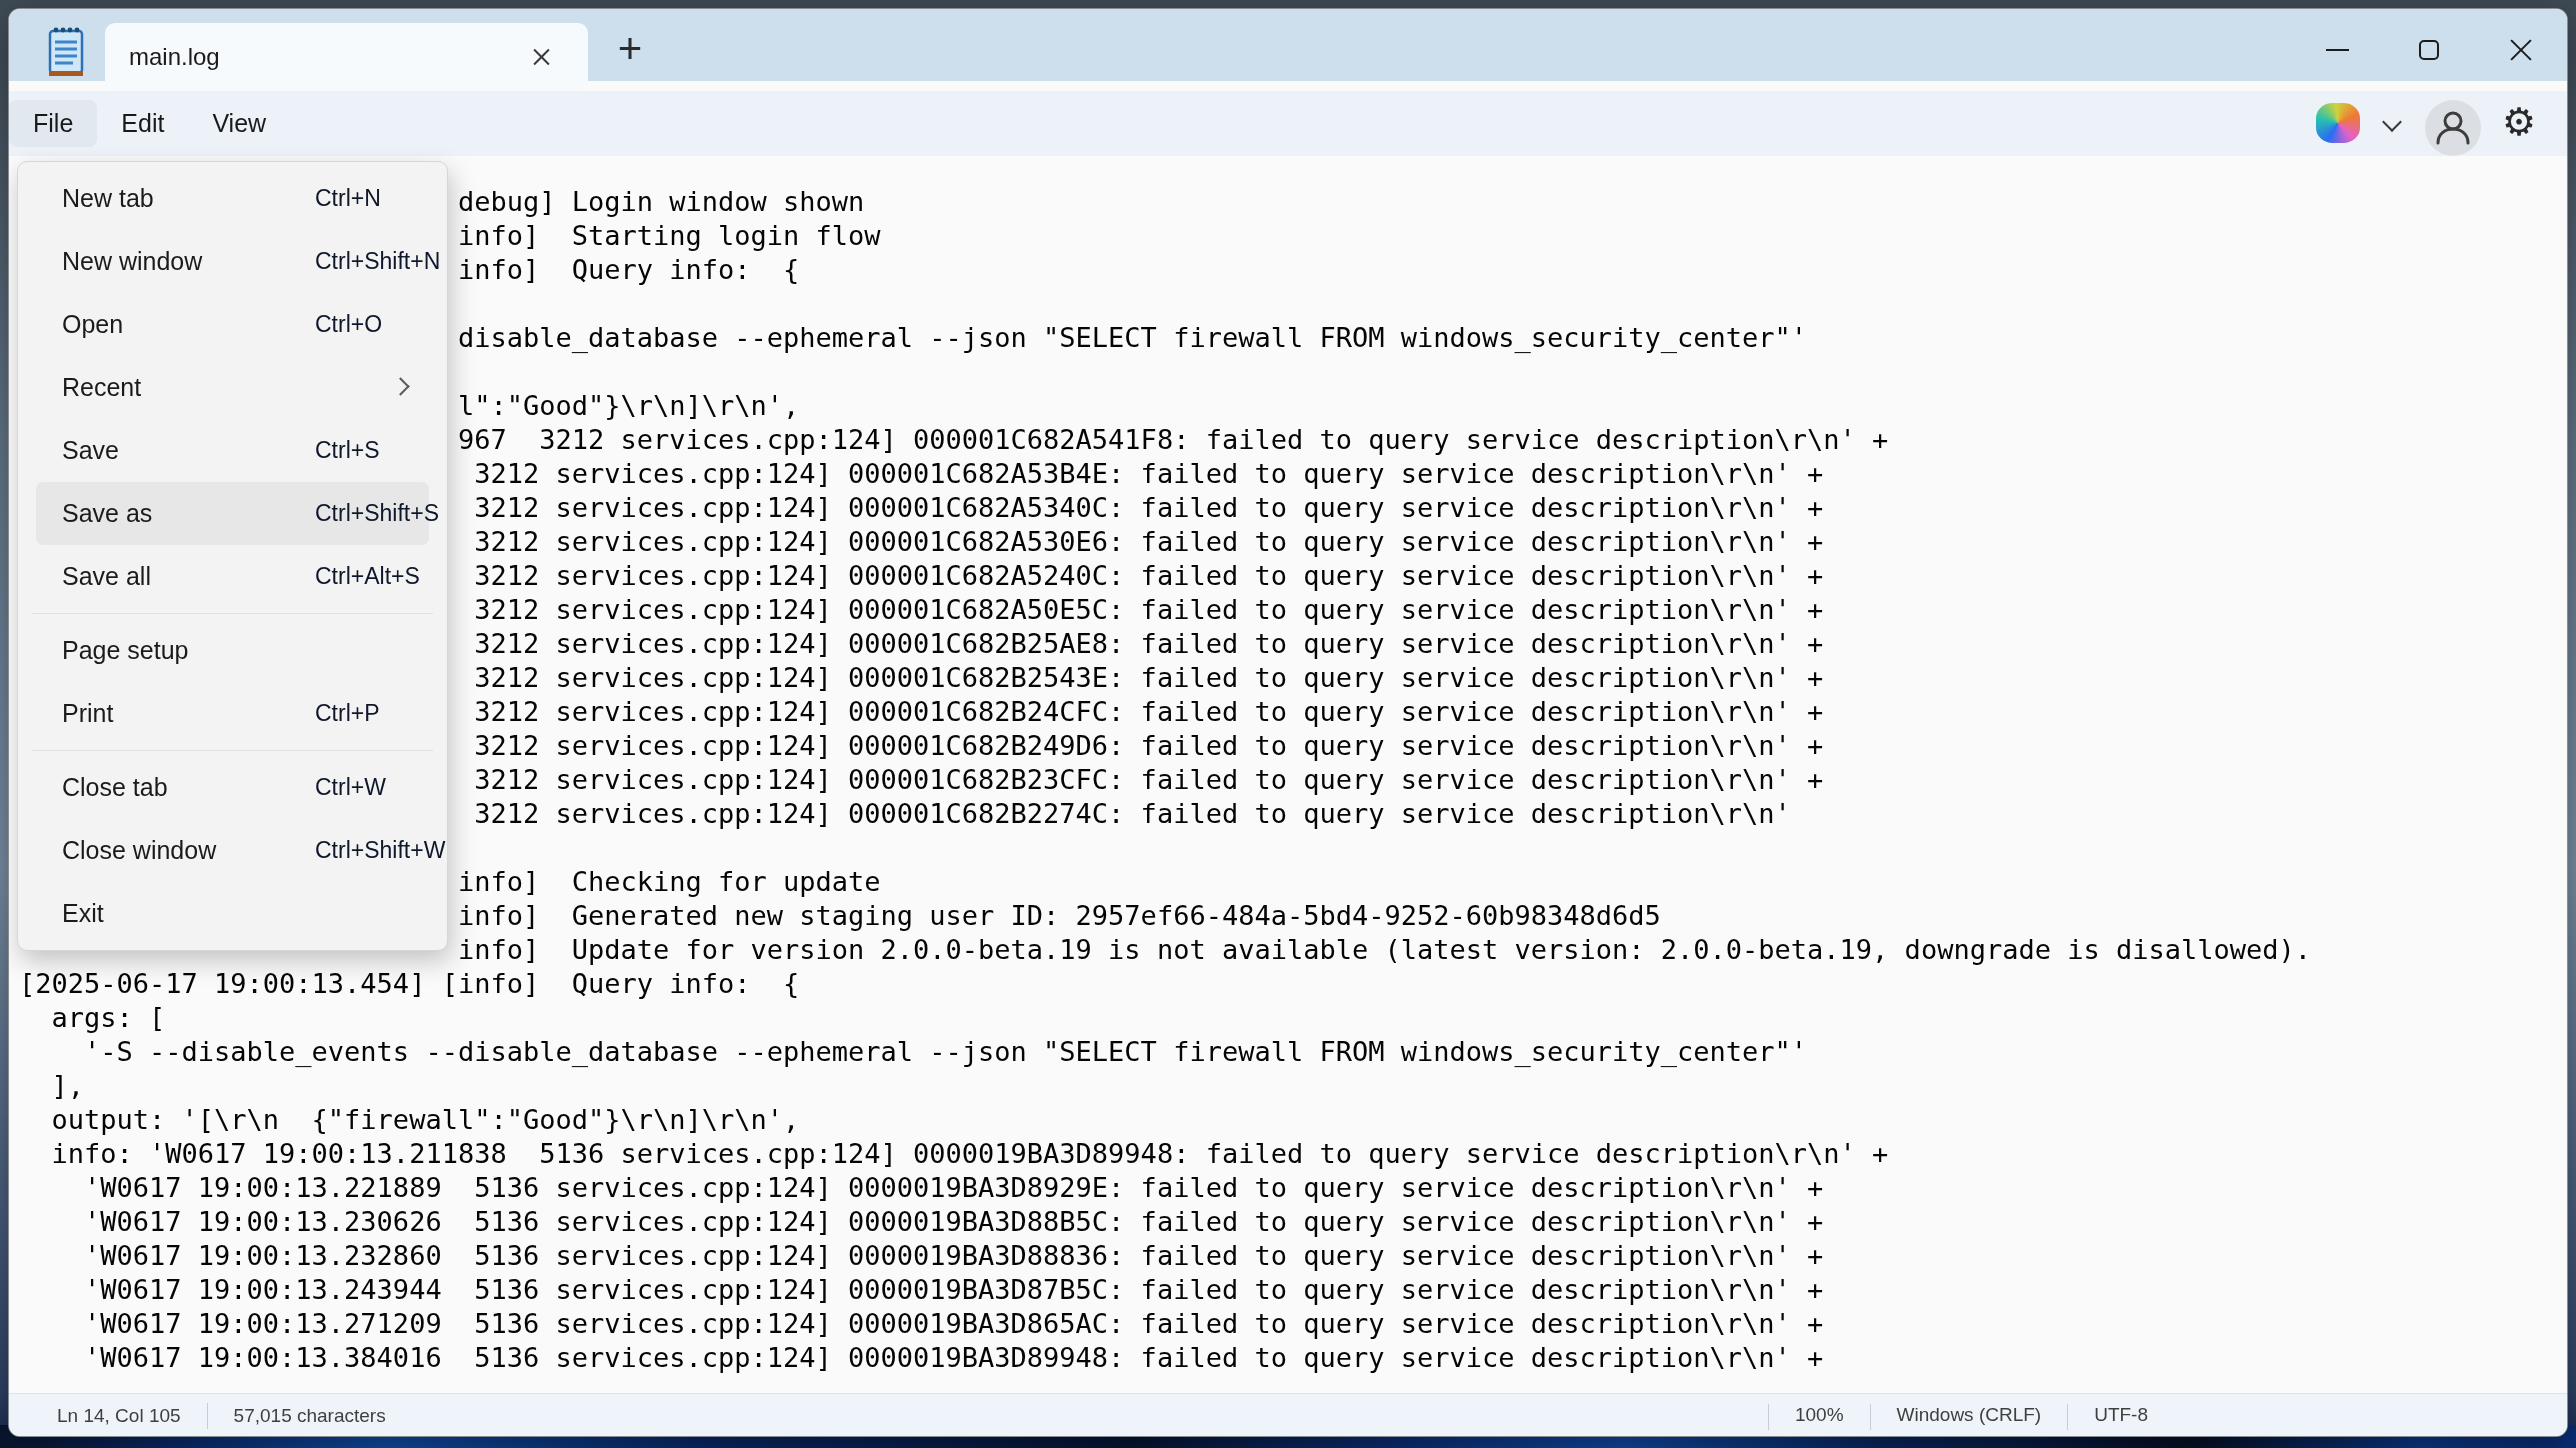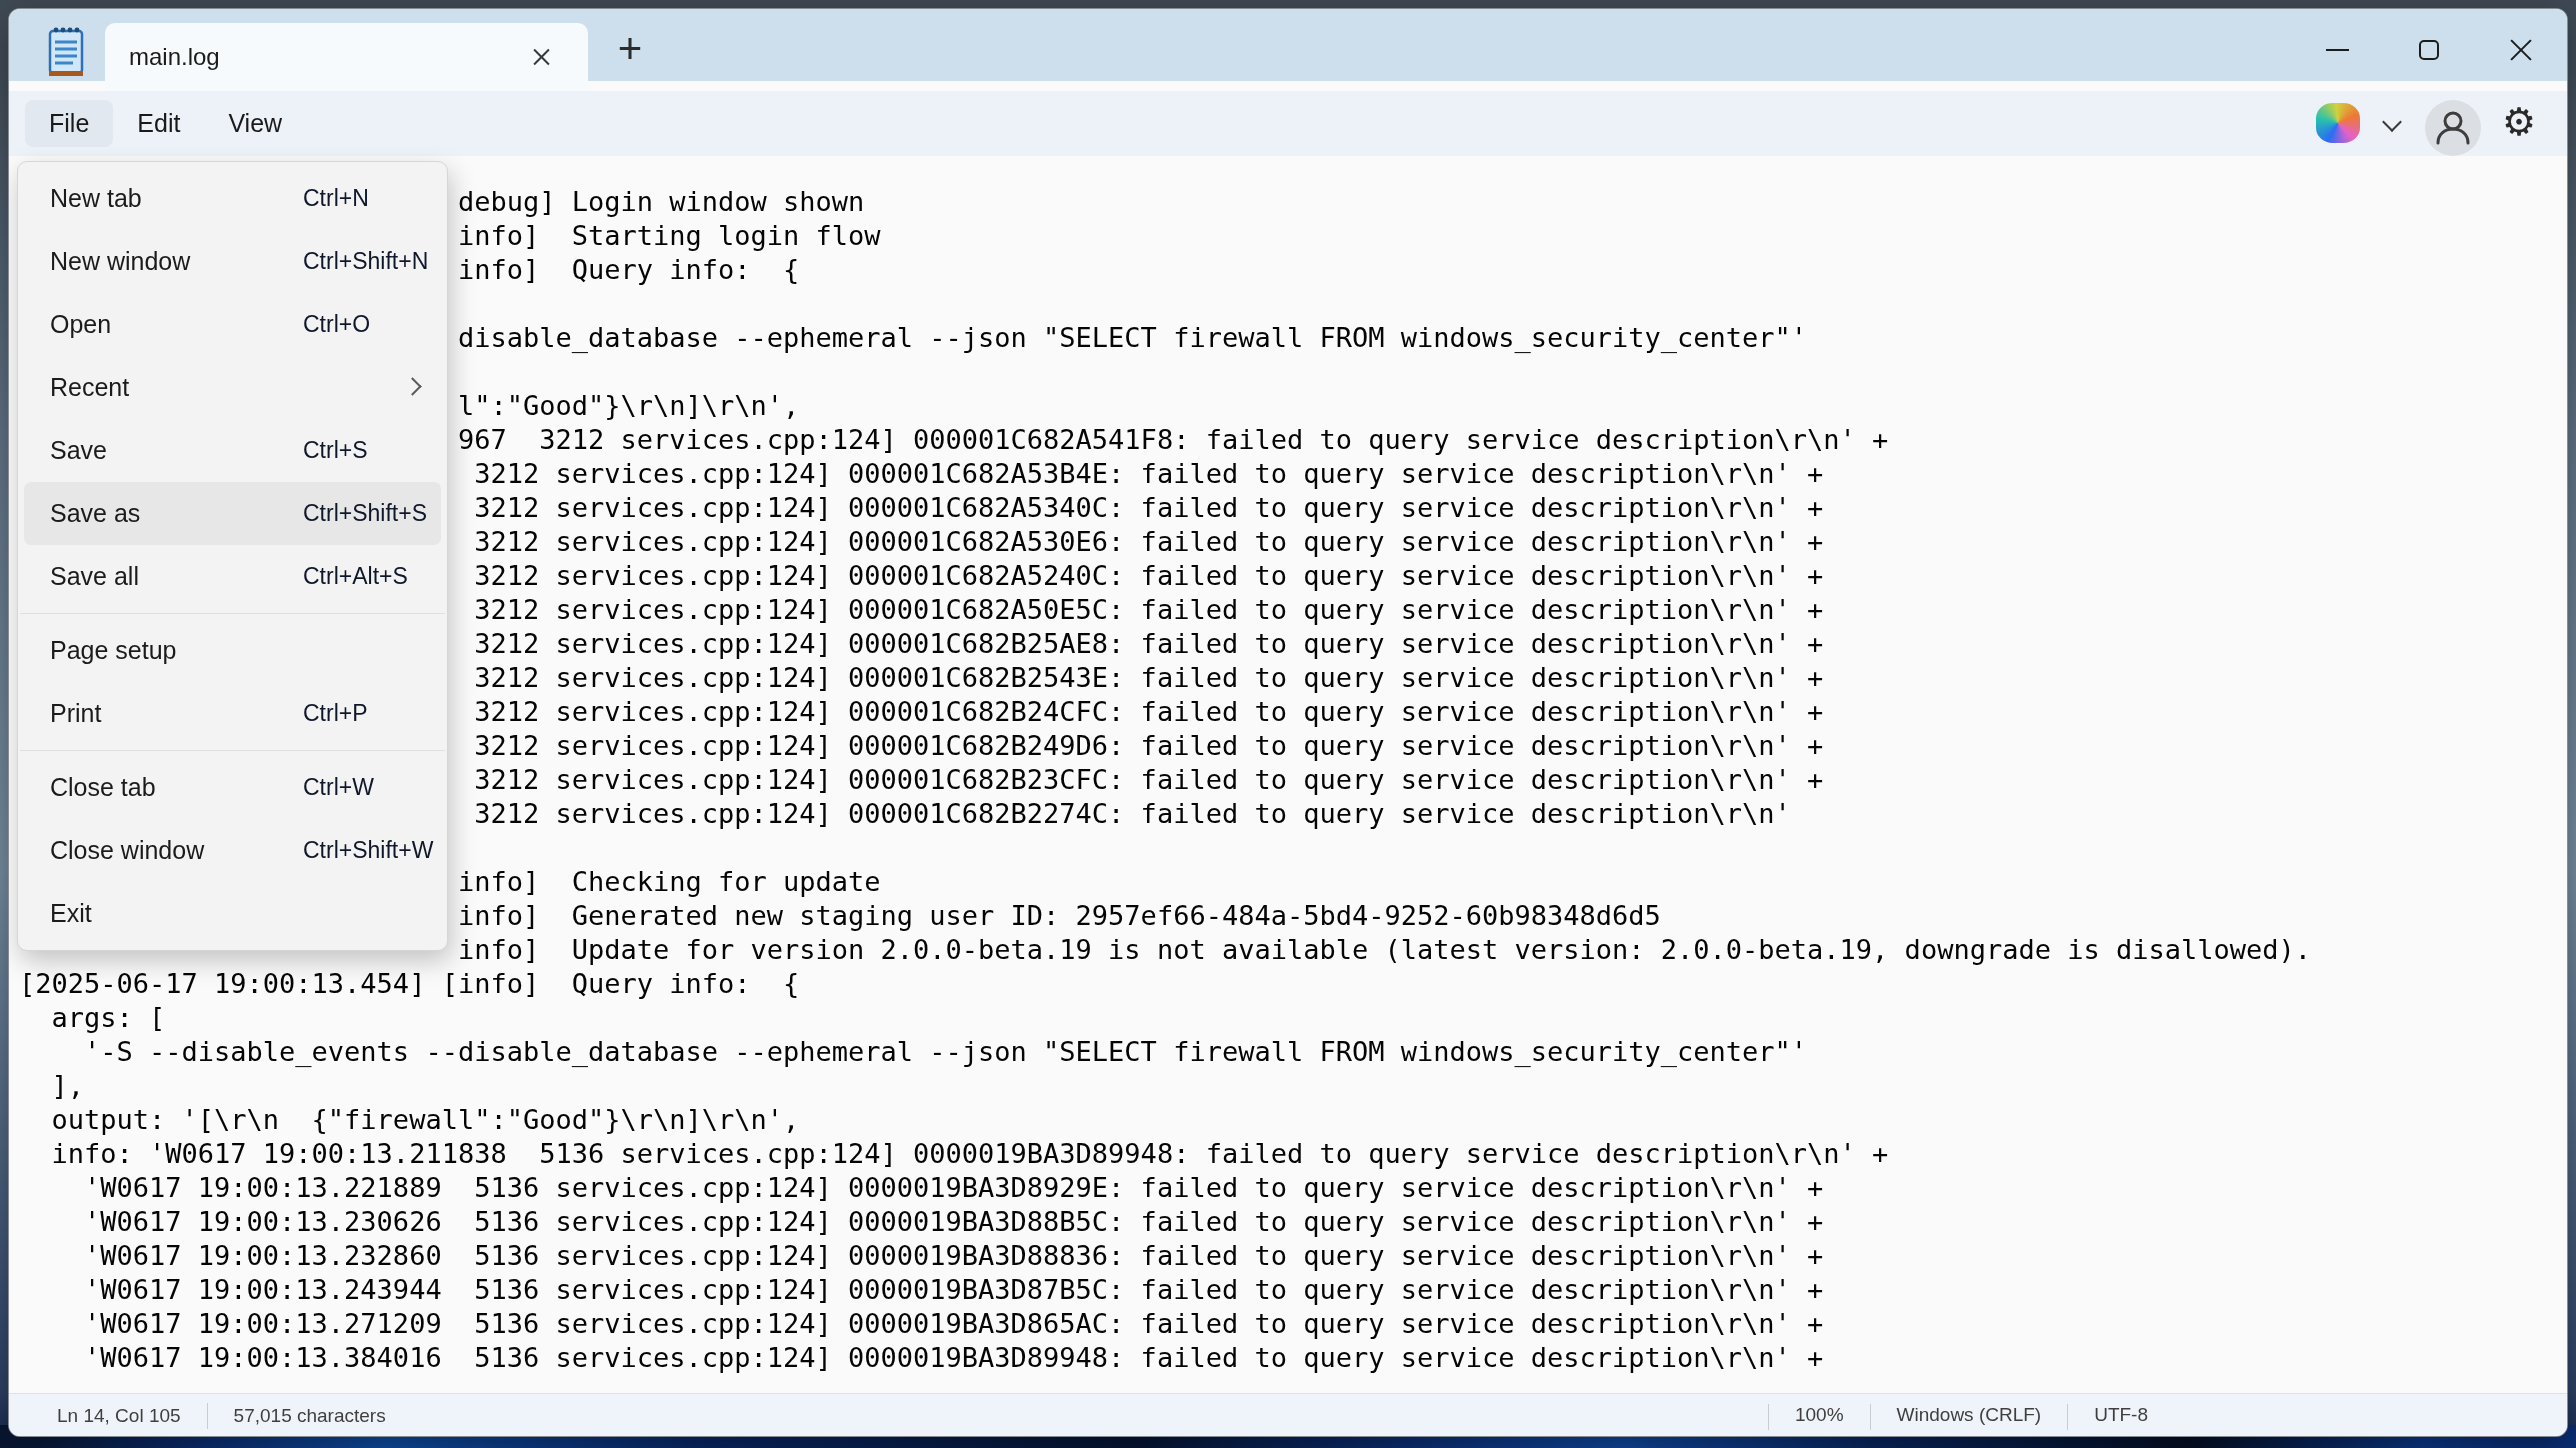--- a/index.html
+++ b/index.html
@@ -28,21 +28,21 @@
   .win-controls { position:absolute; right:22px; top:0; height:82px; display:flex; gap:44px; align-items:center; }
   .win-btn { width:48px; height:48px; display:flex; align-items:center; justify-content:center; }
   .glyph-min { width:23px; height:2px; background:#1c1c1c; }
   .glyph-max { width:20px; height:20px; border:2px solid #1c1c1c; border-radius:5px; }
   .glyph-close { position:relative; width:26px; height:26px; }
   .glyph-close::before,.glyph-close::after { content:""; position:absolute; left:-1px; top:12px; width:28px; height:2px; background:#1c1c1c; }
   .glyph-close::before{ transform:rotate(45deg);} .glyph-close::after{ transform:rotate(-45deg);}
 
   
   .menubar { position:absolute; left:0; top:82px; width:100%; height:65px; background:#edf2f8;
-    display:flex; align-items:center; padding-left:16px; }
+    display:flex; align-items:center; }
   .menubar-item { padding:9px 24px; font-size:25px; color:#1a1a1a; border-radius:8px; }
   .menubar-item.active { background:#e2e8f0; }
   .copilot-icon { position:absolute; right:207px; top:12px; width:44px; height:40px; border-radius:38%;
     background:conic-gradient(from 210deg,#2a6df4,#27c0b0,#cfd23d,#ee7a33,#e361c9,#2a6df4); }
   .chevron-down { position:absolute; right:168px; top:24px; width:14px; height:14px;
     border-right:2.5px solid #3a3a3a; border-bottom:2.5px solid #3a3a3a; transform:rotate(45deg); }
   .avatar { position:absolute; right:86px; top:9px; }
   .gear { position:absolute; right:28px; top:8px; width:40px; height:46px; font-size:38px; color:#2a2a2a;
     font-family:"DejaVu Sans", sans-serif; display:flex; align-items:center; justify-content:center; }
 
@@ -55,21 +55,21 @@
   .statusbar { position:absolute; left:0; top:1384px; width:100%; height:45px; background:#eff4fa;
     border-top:1px solid #dde2e8; display:flex; align-items:center; font-size:19px; color:#3f3f3f; }
   .sb-left { display:flex; align-items:center; padding-left:48px; }
   .sb-right { position:absolute; right:419px; top:10px; height:100%; display:flex; align-items:flex-start; }
   .sb-div { width:1px; height:26px; background:#c8cdd3; margin:0 26px; }
   .sb-item { white-space:nowrap; }
 
   
   .menu-popup { position:absolute; left:8px; top:152px; width:431px; height:790px; background:#f4f3f3;
     border:1px solid #d6d6d6; border-radius:10px; box-shadow:3px 10px 26px rgba(0,0,0,.22);
-    padding:5px 0; z-index:5; }
+    padding:5px 12px; z-index:5; }
   .menu-item { position:relative; height:63px; margin:0 6px; display:flex; align-items:center;
     padding-left:26px; border-radius:7px; }
   .menu-item.highlight { background:#e7e7e7; }
   .mi-label { font-size:25px; color:#1b1b1b; }
   .mi-shortcut { position:absolute; left:279px; font-size:23px; color:#0f172a; }
   .menu-sep { height:1px; background:#e0e0e0; margin:5px 2px; }
   .chevron-right { position:absolute; right:22px; top:24px; width:13px; height:13px;
     border-right:2.5px solid #5a5a5a; border-top:2.5px solid #5a5a5a; transform:rotate(45deg); }
 </style>
 </head>

